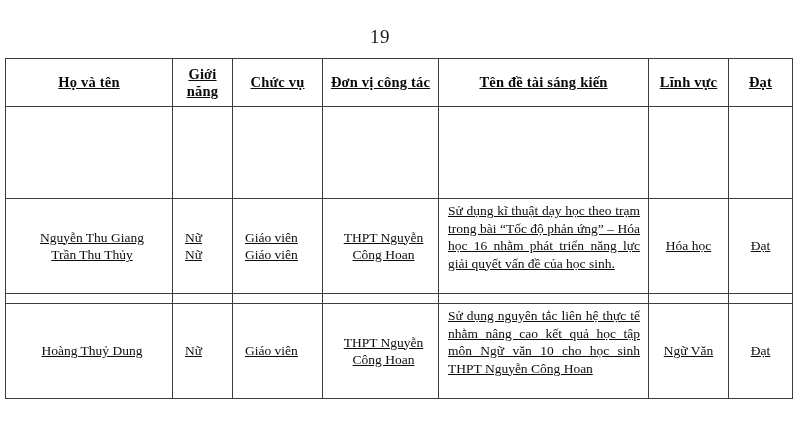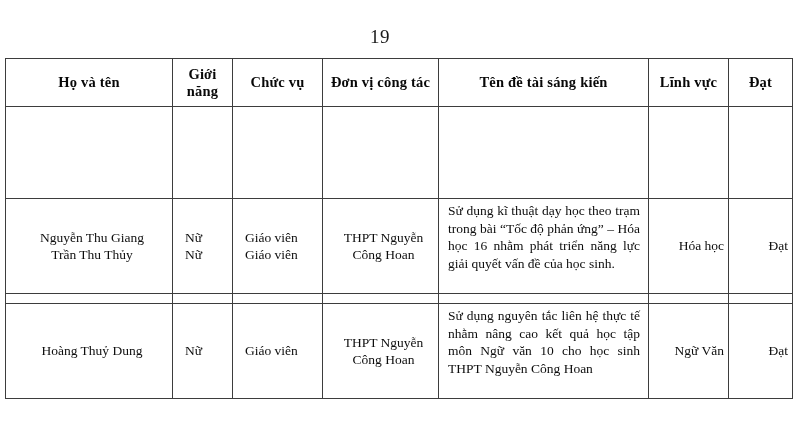--- a/index.html
+++ b/index.html
@@ -41,20 +41,21 @@
 
   
   .doc-table {
     position: absolute;
     left: 5px;
     top: 58px;
     width: 787px;
     border-collapse: collapse;
     table-layout: fixed;
     font-size: 13.5px;
+    text-decoration: underline;
   }
   .doc-table td, .doc-table th {
     border: 1px solid #3d3d3d;
     padding: 0;
     vertical-align: middle;
     background: #ffffff;
   }
 
   
   col.c-name   { width: 167px; }
@@ -84,21 +85,21 @@
     height: 88px;
     font-size: 13.5px;
     line-height: 17.5px;
   }
   .row-data td.left {
     text-align: center;
     padding-left: 12px;
     padding-right: 6px;
   }
   .row-data td.center {
-    text-align: right;
+    text-align: center;
     padding-left: 4px;
     padding-right: 4px;
   }
   .row-data td.justify {
     text-align: justify;
     text-align-last: left;
     padding: 3px 8px 3px 9px;
     line-height: 17.5px;
     vertical-align: top;
   }

